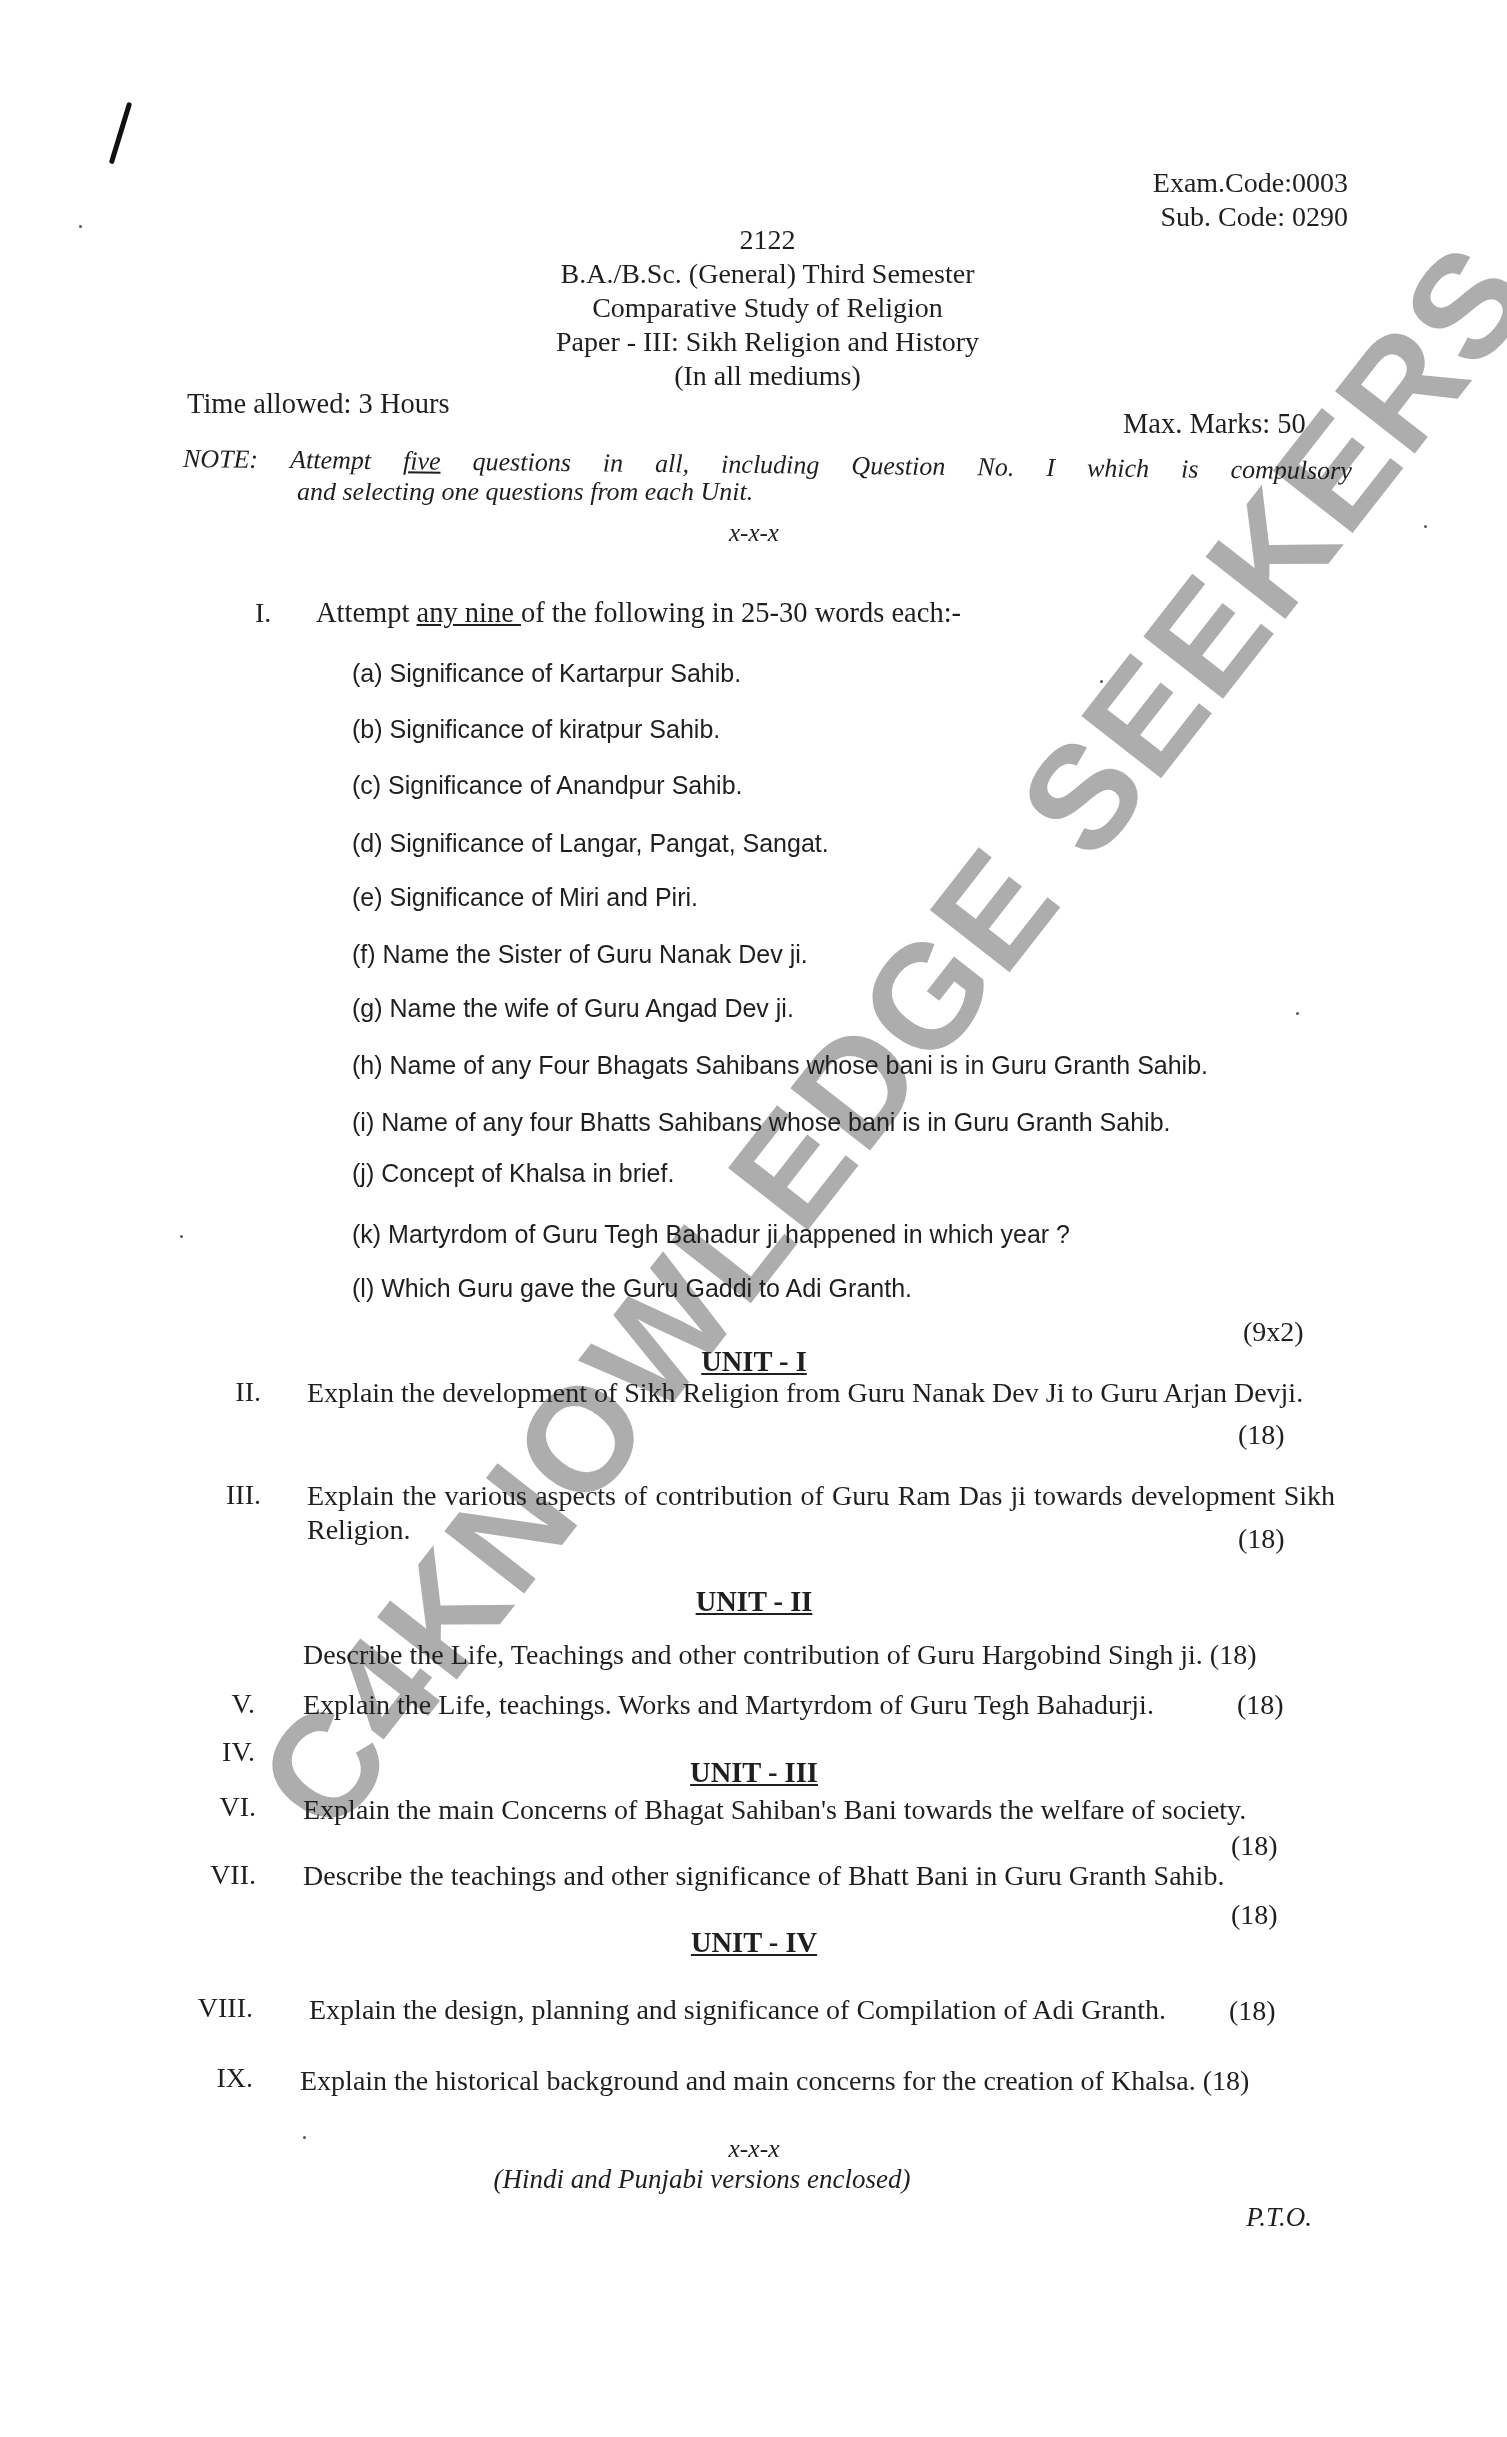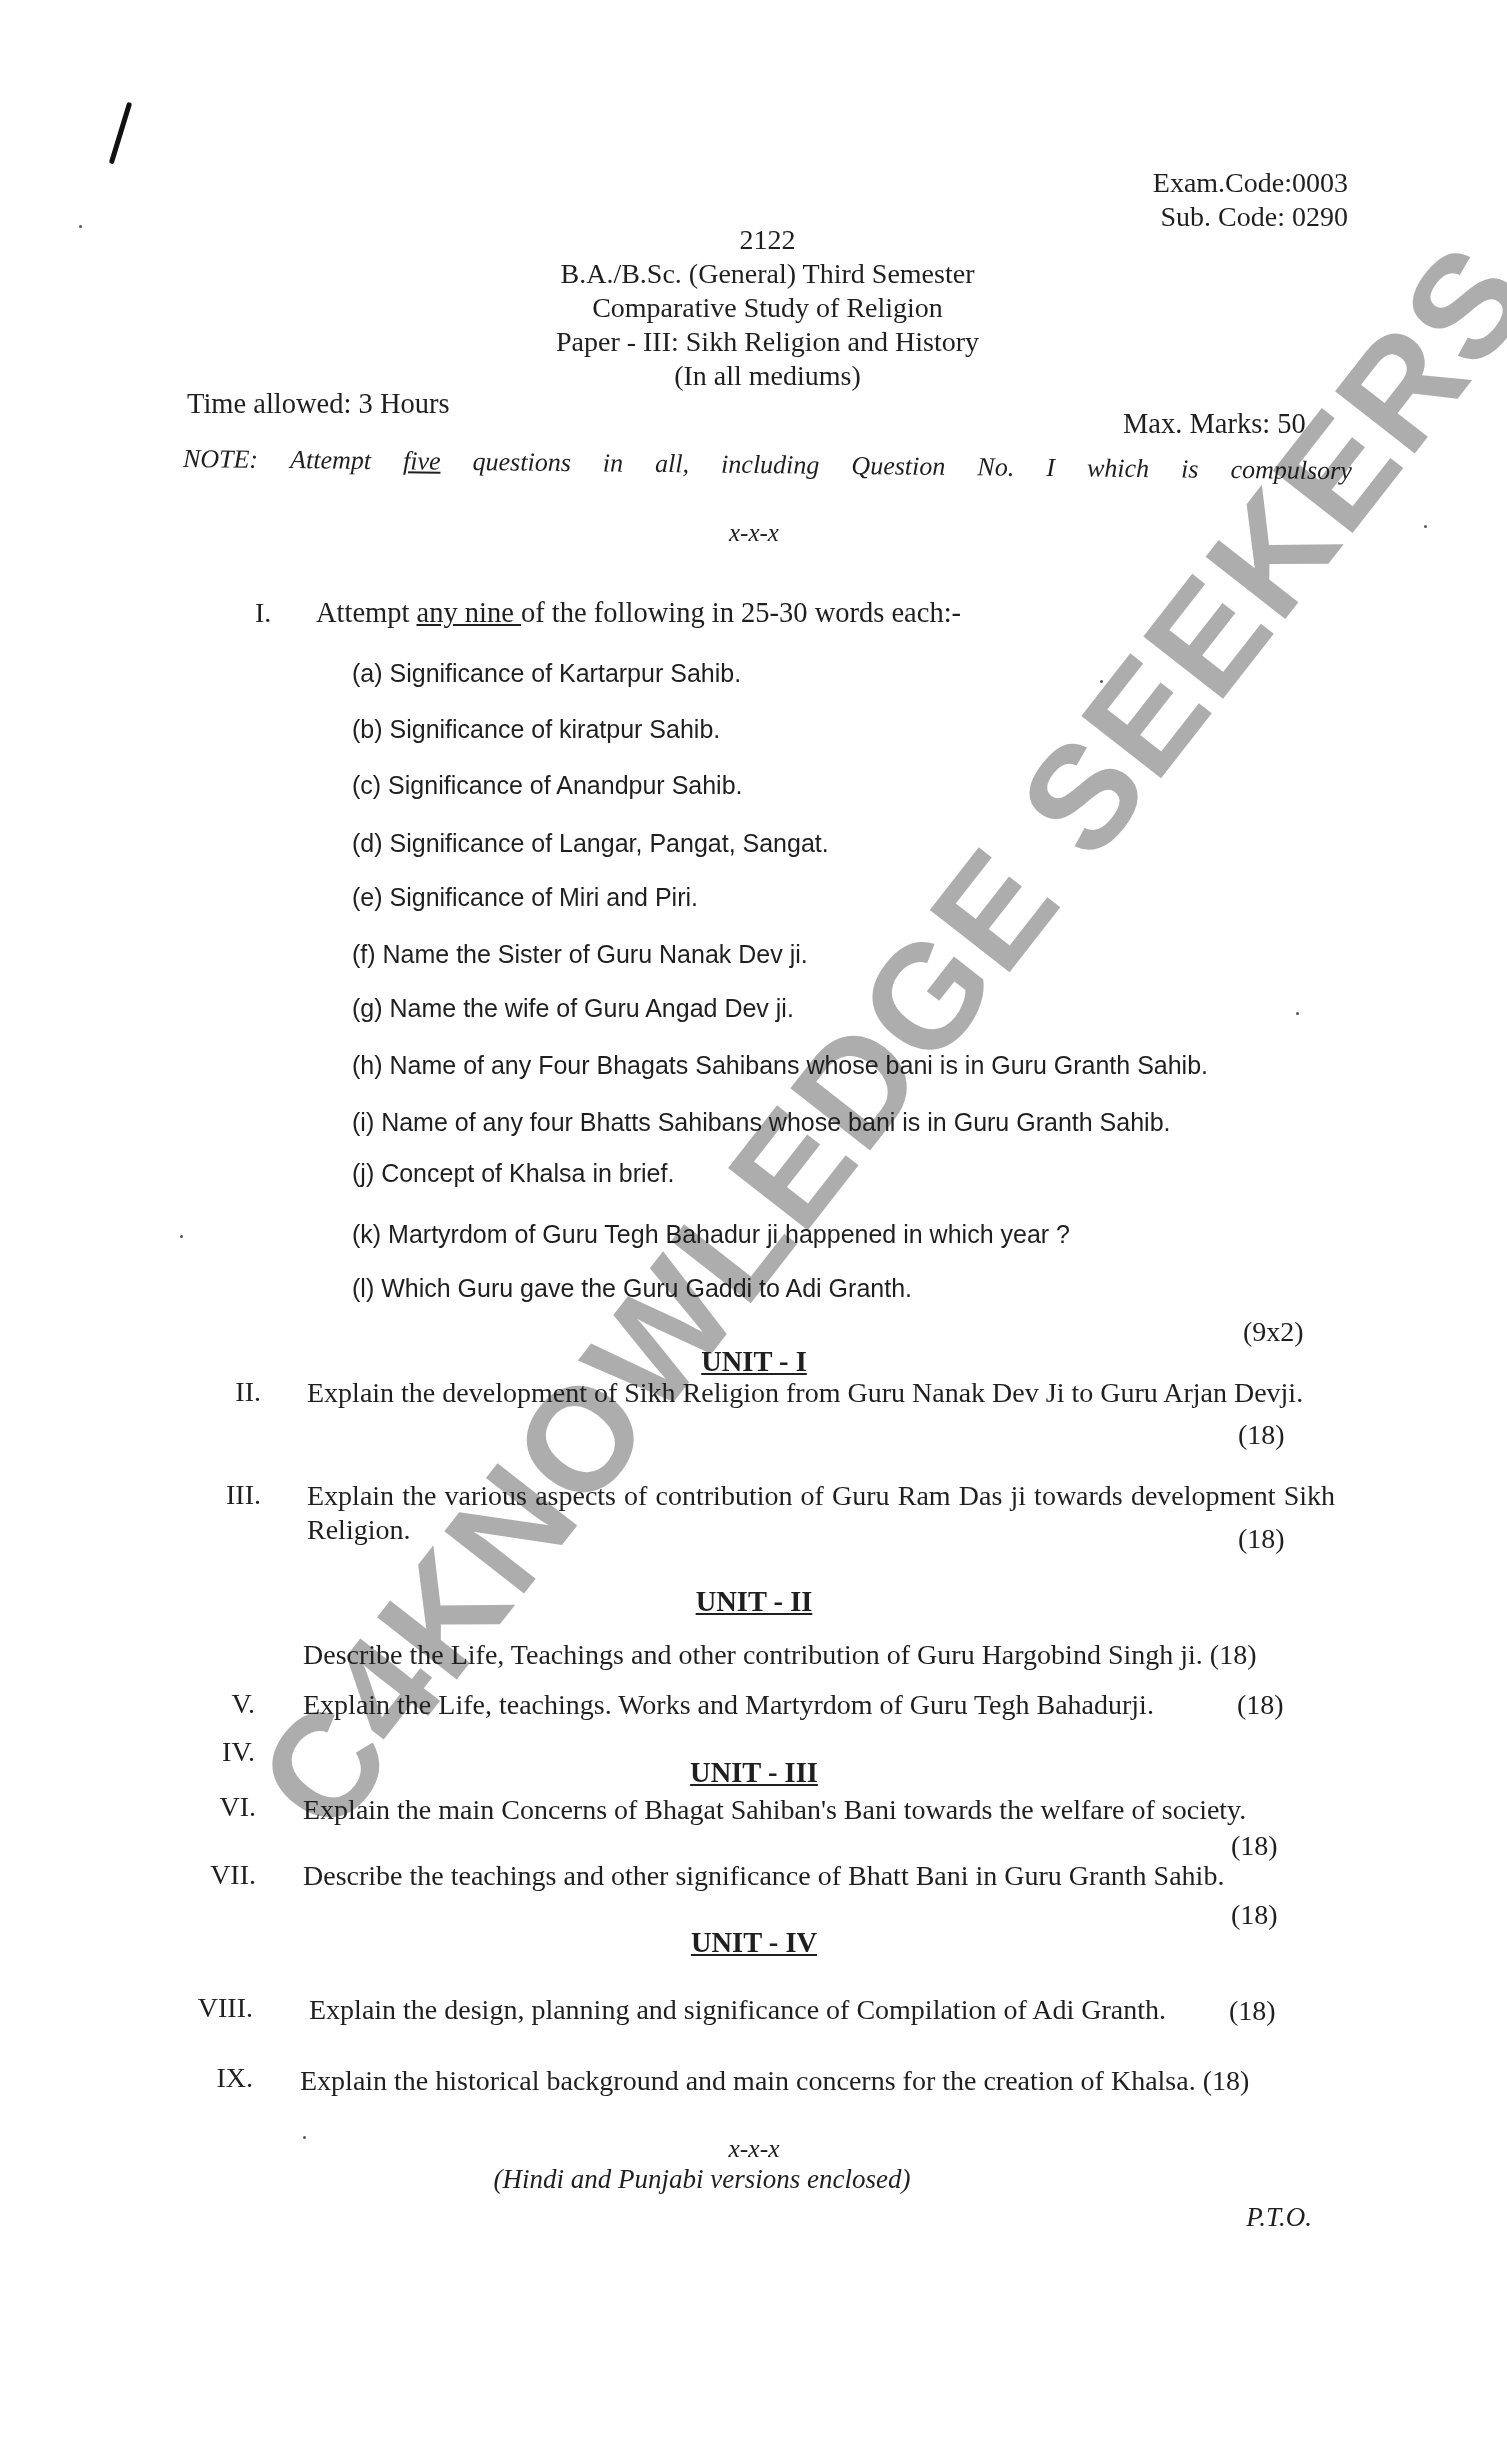--- a/index.html
+++ b/index.html
@@ -115,20 +115,21 @@
       <span>in</span>
       <span>all,</span>
       <span>including</span>
       <span>Question</span>
       <span>No.</span>
       <span>I</span>
       <span>which</span>
       <span>is</span>
       <span>compulsory</span>
     </div>
+    <div class="note-line2">and selecting one questions from each Unit.</div>
   </div>
 
   <div class="abs sep-top">x-x-x</div>
 
   <div class="abs q1-num">I.</div>
   <div class="abs q1-text">
     <span>Attempt </span><span class="u">any nine </span><span>of the following in 25-30 words each:-</span>
   </div>
 
   <div class="abs sub-item" style="top:659px;">(a) Significance of Kartarpur Sahib.</div>

